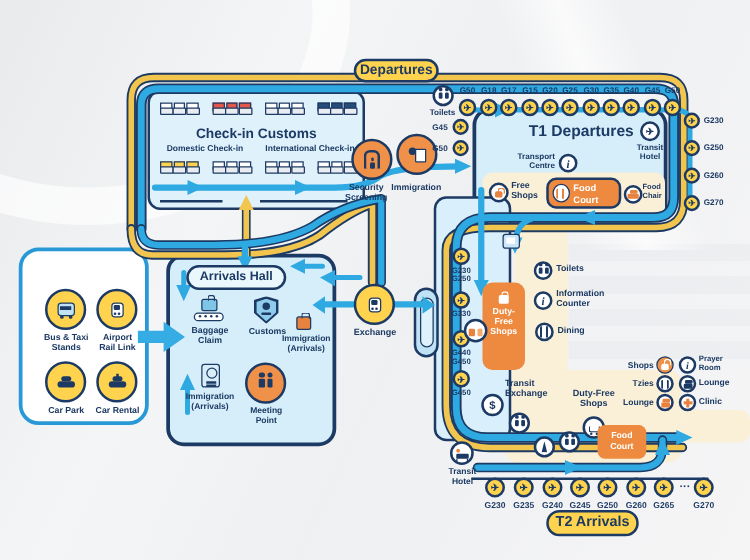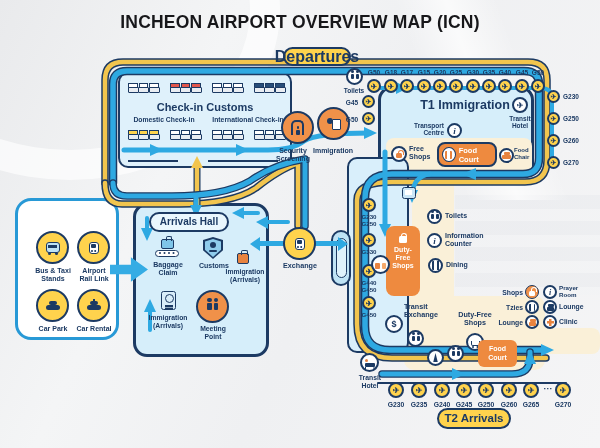--- a/index.html
+++ b/index.html
@@ -159,23 +159,22 @@
       <polygon points="244,207 244,219 232,213"></polygon>
       <polygon points="141,228 153,228 147,241"></polygon>
       <polygon points="144,312 156,312 150,299"></polygon>
       <polygon points="268,216 268,229 256,222"></polygon>
     </g>
     <polygon points="191,168 203,168 197,156" fill="#F2C54E"></polygon>
   </svg>
 
   <div class="layer" style="z-index:5">
 
-    <div class="t" style="left:0;top:13px;width:600px;font-size:17.5px;color:#17171A;letter-spacing:.2px">INCHEON AIRPORT OVERVIEW MAP (ICN)</div>
-
-    <div class="pill" style="left:283px;top:47px;width:68px;height:19px;background:var(--yellow);font-size:16px">
+
+    <div class="pill" style="left:283px;top:47px;width:68px;height:19px;background:var(--yellow);font-size:11px">
       <span>Departures</span>
     </div>
 
     <div class="dgrp" style="left:127px;top:79px"><span class="desk"></span><span class="desk"></span><span class="desk"></span></div>
     <div class="dgrp" style="left:169px;top:79px"><span class="desk dr"></span><span class="desk dr"></span><span class="desk dr"></span></div>
     <div class="dgrp" style="left:211px;top:79px"><span class="desk"></span><span class="desk"></span><span class="desk"></span></div>
     <div class="dgrp" style="left:253px;top:79px"><span class="desk dd"></span><span class="desk dd"></span><span class="desk dd"></span></div>
     <div class="t" style="left:120px;top:101px;width:170px;font-size:11px">Check-in Customs</div>
     <div class="t" style="left:124px;top:116px;width:80px;font-size:6.8px">Domestic Check-in</div>
     <div class="t" style="left:206px;top:116px;width:84px;font-size:6.8px">International Check-in</div>
@@ -266,21 +265,21 @@
     <div class="t" style="left:563px;top:115px;width:24px;font-size:6.5px;text-align:left">G250</div>
     <div class="circ gate" style="left:547px;top:134px;width:13px;height:13px">
         <b class="pl" style="font-size:7px">✈</b>
       </div>
     <div class="t" style="left:563px;top:137px;width:24px;font-size:6.5px;text-align:left">G260</div>
     <div class="circ gate" style="left:547px;top:156px;width:13px;height:13px">
         <b class="pl" style="font-size:7px">✈</b>
       </div>
     <div class="t" style="left:563px;top:159px;width:24px;font-size:6.5px;text-align:left">G270</div>
 
-    <div class="t" style="left:410px;top:98px;width:110px;font-size:12.5px">T1 Immigration</div>
+    <div class="t" style="left:410px;top:98px;width:110px;font-size:12.5px">T1 Departures</div>
     <div class="circ" style="left:512px;top:97px;width:16px;height:16px">
         <b class="pl" style="font-size:8px">✈</b>
       </div>
     <div class="t" style="left:502px;top:115px;width:36px;font-size:6.5px">Transit Hotel</div>
     <div class="t" style="left:406px;top:122px;width:38px;font-size:6.5px;text-align:right">Transport Centre</div>
     <div class="circ" style="left:447px;top:123px;width:15px;height:15px">
         <i style="font:italic bold 9px 'Liberation Serif',serif">i</i>
       </div>
     <div class="circ" style="left:391px;top:146px;width:16px;height:16px;color:#E8833F">
         <span class="bag" style="width:6px;height:5px"></span>

